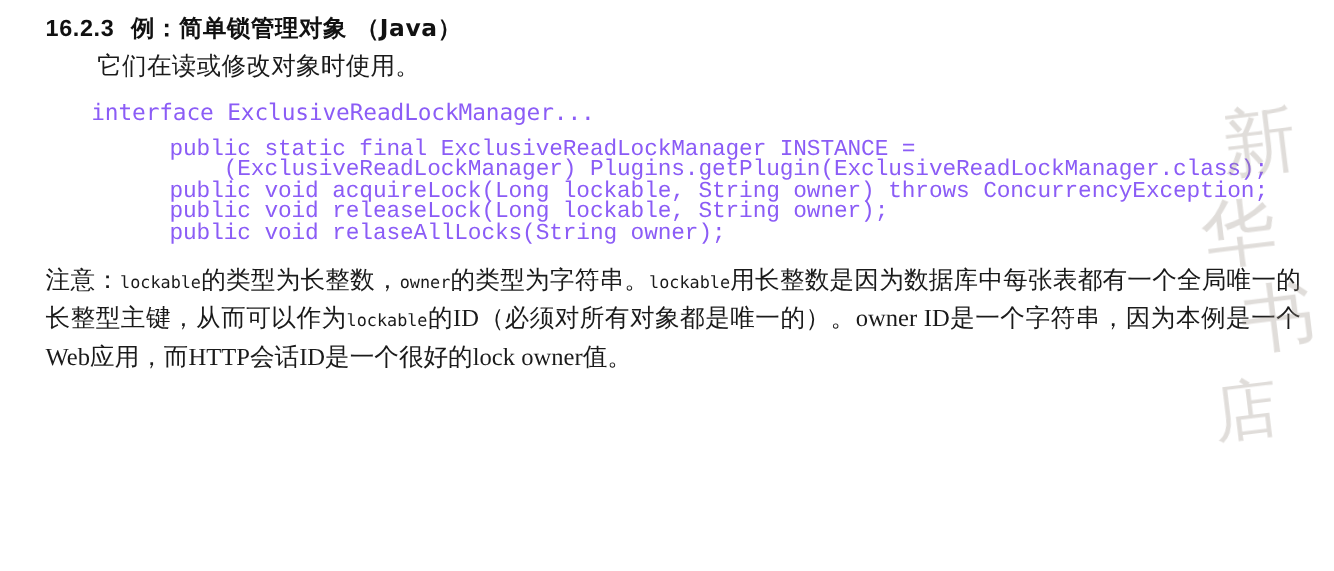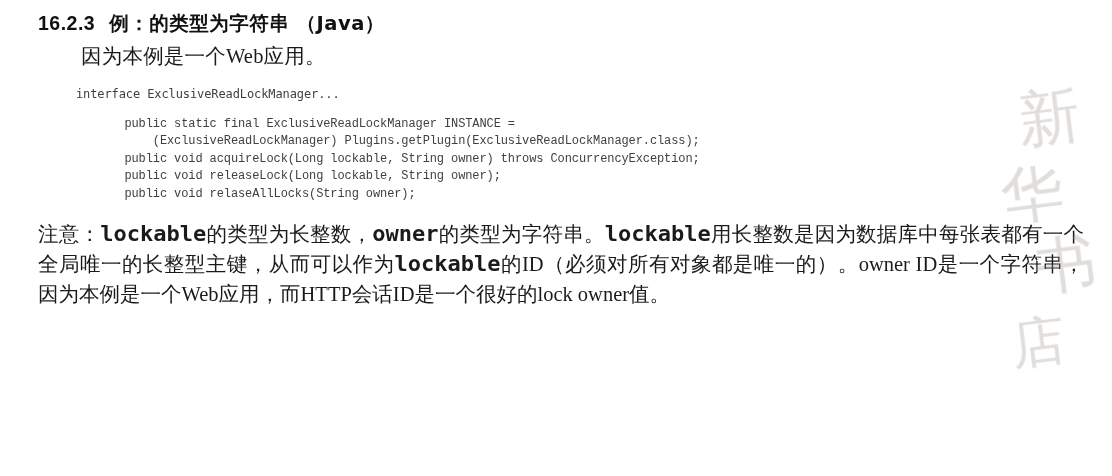--- a/index.html
+++ b/index.html
@@ -62,70 +62,69 @@
     margin: 22px 0 0 0;
     text-align: justify;
     text-justify: inter-ideograph;
     letter-spacing: 0.2px;
   }
   .para.indent { text-indent: 2.1em; }
   .para.tight { margin-top: 4px; }
 
   .code-block {
     font-family: "DejaVu Sans Mono", monospace;
-    font-size: 12px;
+    font-size: 19px;
     line-height: 17.5px;
-    color: #404040;
+    color: #8b5cf6;
     white-space: pre;
     letter-spacing: -0.1px;
   }
   .code-intro {
     margin: 14px 0 0 38px;
   }
   .code-body {
     margin: 12px 0 0 58px;
     font-family: Liberation Mono, monospace;
   }
 
   .note {
     font-size: 20.5px;
     line-height: 30px;
     margin: 16px 0 0 0;
     text-align: justify;
     text-justify: inter-ideograph;
   }
   .mono-inline {
     font-family: "DejaVu Sans Mono", monospace;
-    font-size: 22px;
+    font-size: 14px;
     letter-spacing: 0;
-    font-weight: bold;
   }
   .serif-inline {
     font-family: "Liberation Serif", serif;
     margin-top: 20px;
   }
 </style>
 </head>
 <body>
 
 <div class="page">
 
   <div class="watermark">
     <span class="wm-line wm-l1">新</span>
     <span class="wm-line wm-l2">华</span>
     <span class="wm-line wm-l3">书</span>
     <span class="wm-line wm-l4">店</span>
   </div>
 
   <h1 class="heading">
-    <span class="num">16.2.3</span><span>例：的类型为字符串 （Java）</span>
+    <span class="num">16.2.3</span><span>例：简单锁管理对象 （Java）</span>
   </h1>
 
 
-  <p class="para indent tight">因为本例是一个Web应用。</p>
+  <p class="para indent tight">它们在读或修改对象时使用。</p>
 
   <div class="code-block code-intro">interface ExclusiveReadLockManager...</div>
 
   <div class="code-block code-body">    public static final ExclusiveReadLockManager INSTANCE =
         (ExclusiveReadLockManager) Plugins.getPlugin(ExclusiveReadLockManager.class);
     public void acquireLock(Long lockable, String owner) throws ConcurrencyException;
     public void releaseLock(Long lockable, String owner);
     public void relaseAllLocks(String owner);</div>
 
   <p class="note">

